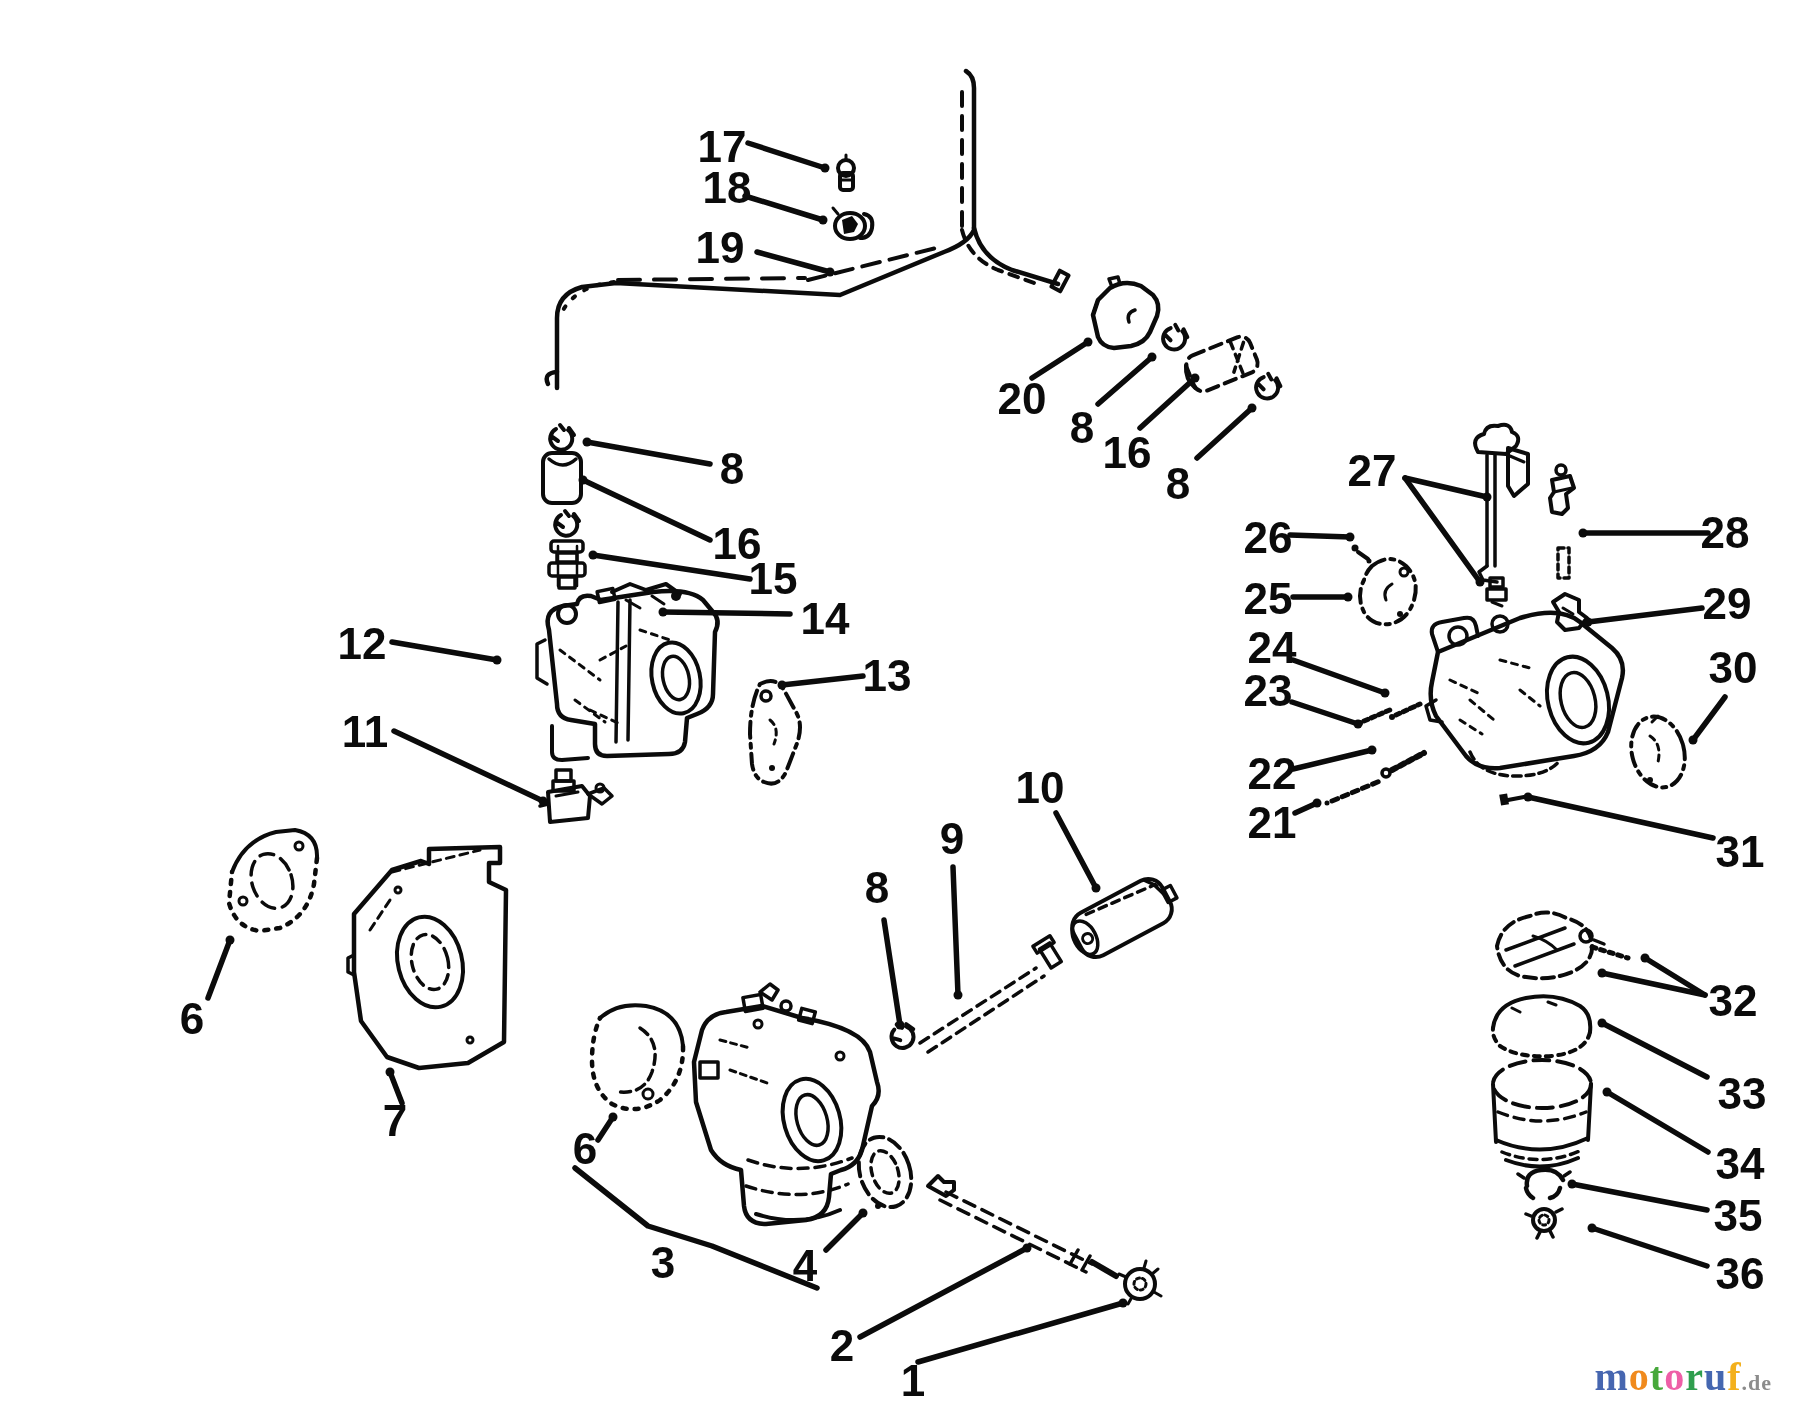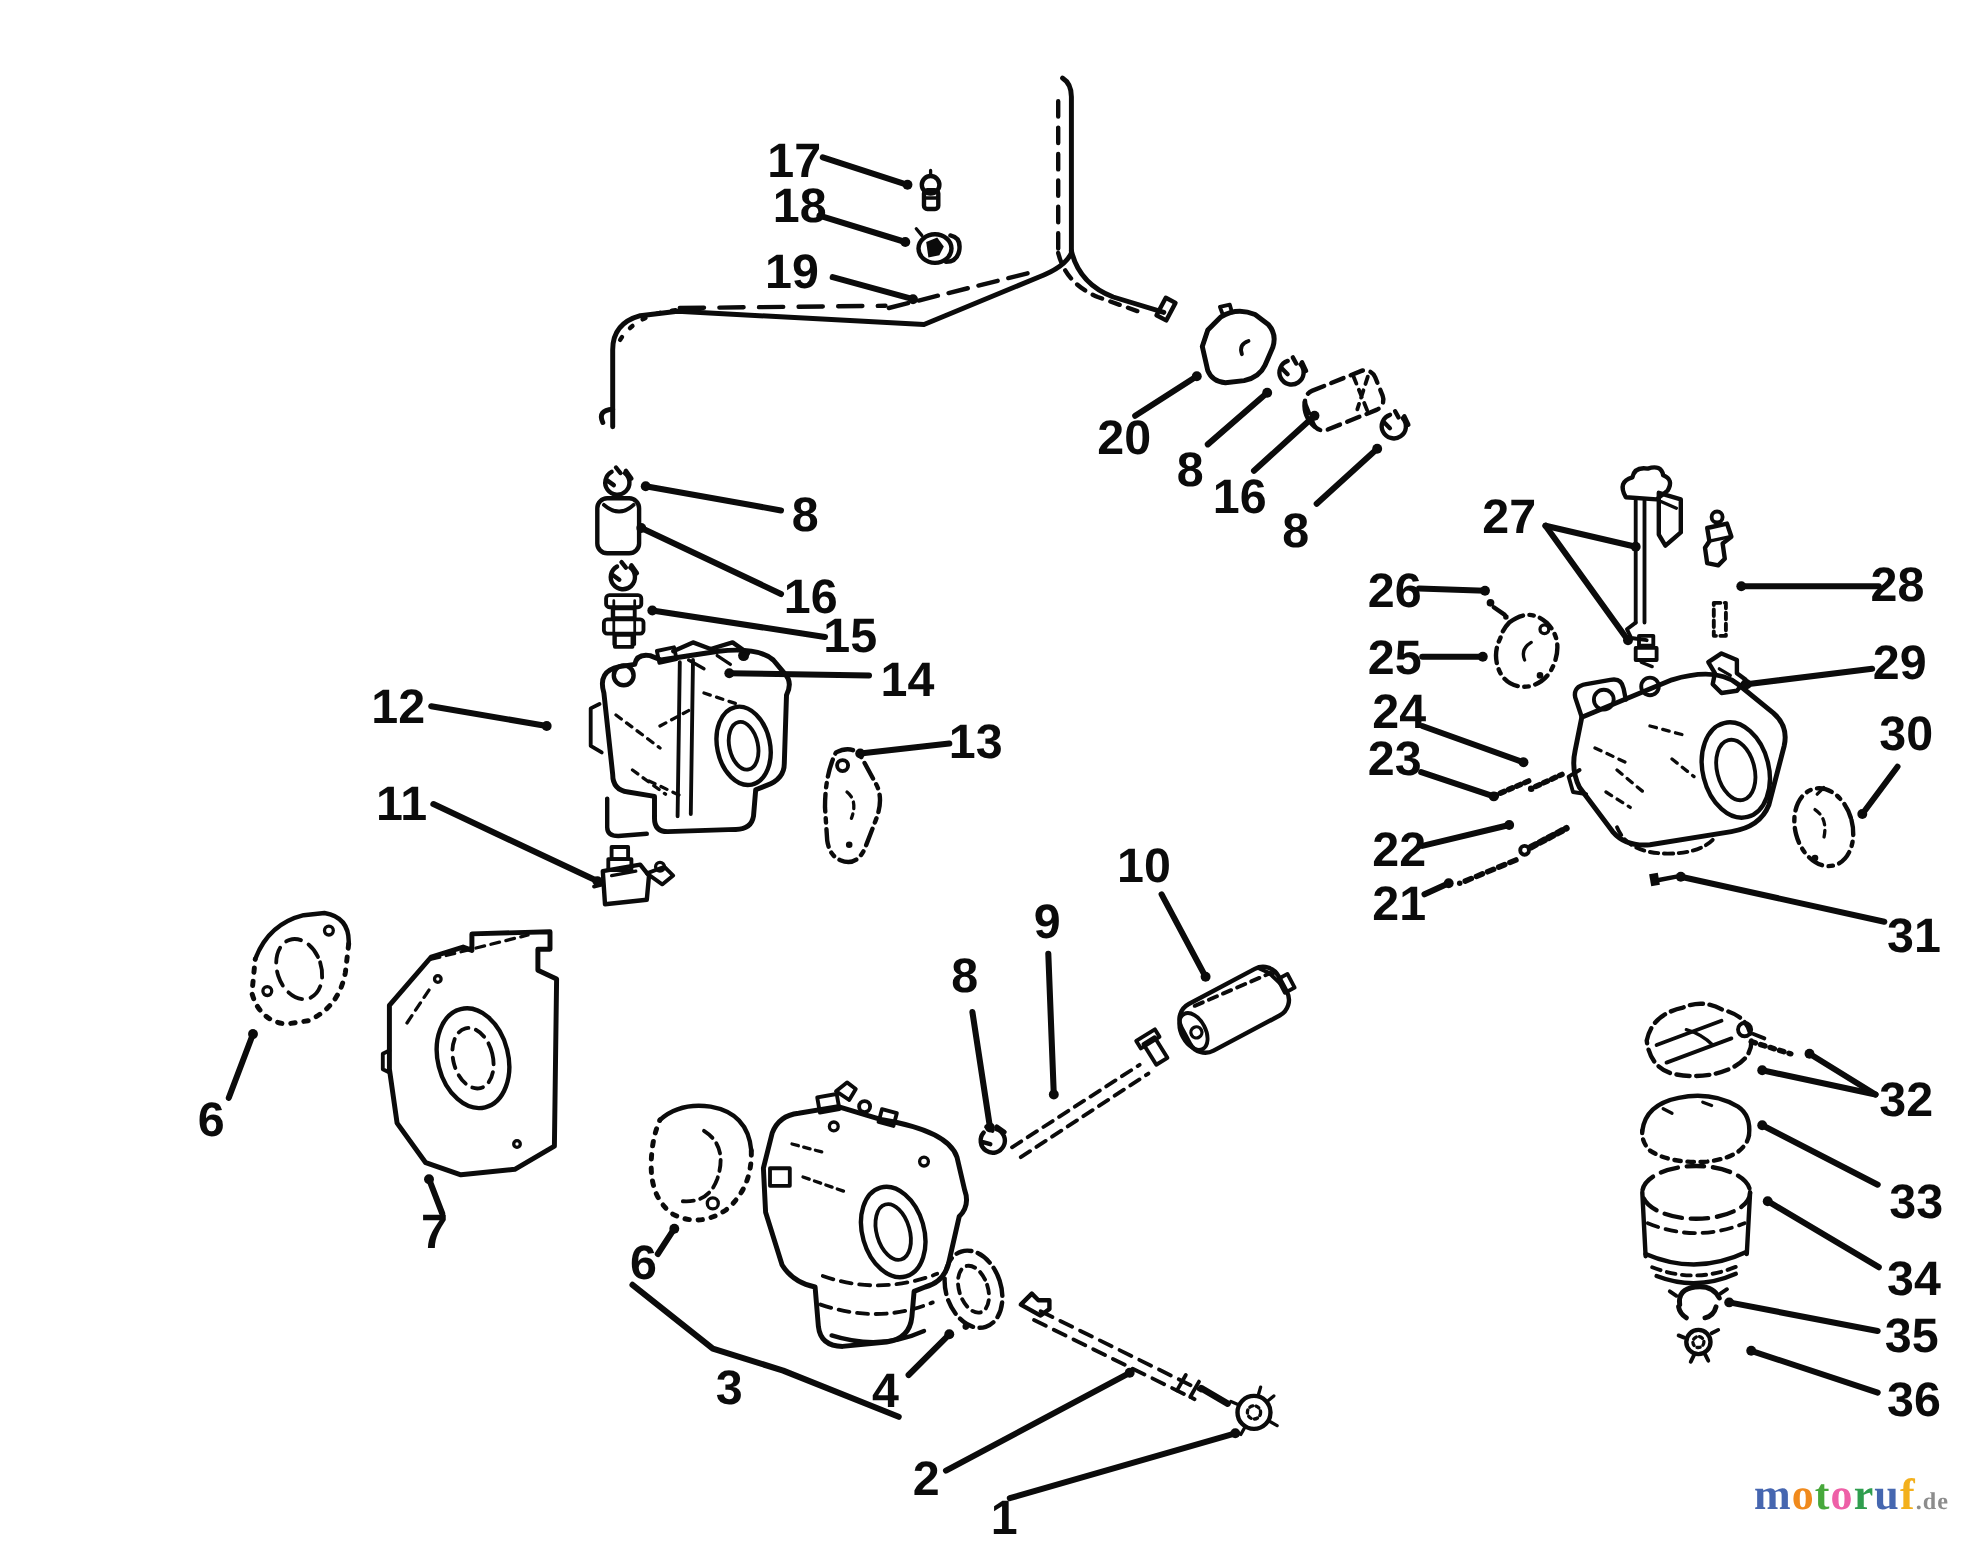--- a/index.html
+++ b/index.html
@@ -1,21 +1,21 @@
 <!DOCTYPE html>
 <html><head>
 <meta charset="utf-8">
 <style>
   html,body{margin:0;padding:0;background:#ffffff;}
   #stage{position:relative;width:1800px;height:1402px;background:#ffffff;overflow:hidden;
          font-family:"Liberation Sans",sans-serif;border-radius:13px;}
   svg{position:absolute;left:0;top:0;}
   .part{stroke:#0b0b0b;fill:none;stroke-linecap:round;stroke-linejoin:round;}
   .callout-label{font-family:"Liberation Sans",sans-serif;font-weight:bold;font-size:44px;fill:#0b0b0b;}
-  #watermark{position:absolute;right:28px;bottom:20px;font-family:"Liberation Serif",serif;
+  #watermark{position:absolute;right:28px;bottom:2px;font-family:"Liberation Serif",serif;
              font-weight:bold;font-size:40px;letter-spacing:1px;user-select:none;}
   #watermark .suffix{font-size:22px;font-weight:bold;}
 </style>
 </head>
 <body>
 
 <div id="stage">
 <svg id="art" viewBox="0 0 1800 1402" width="1800" height="1402">
 
   <g>

